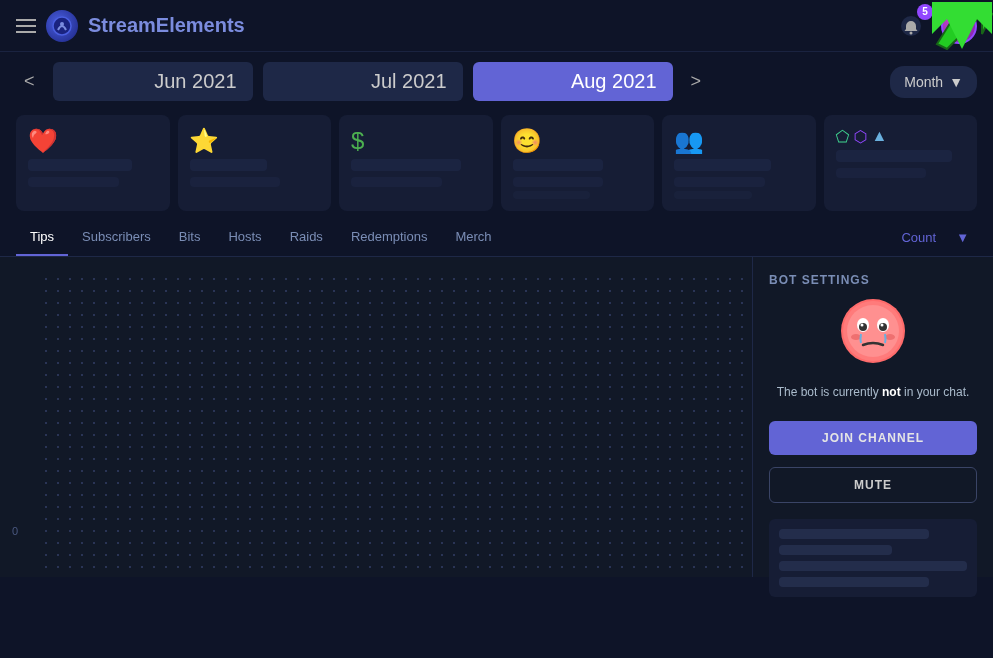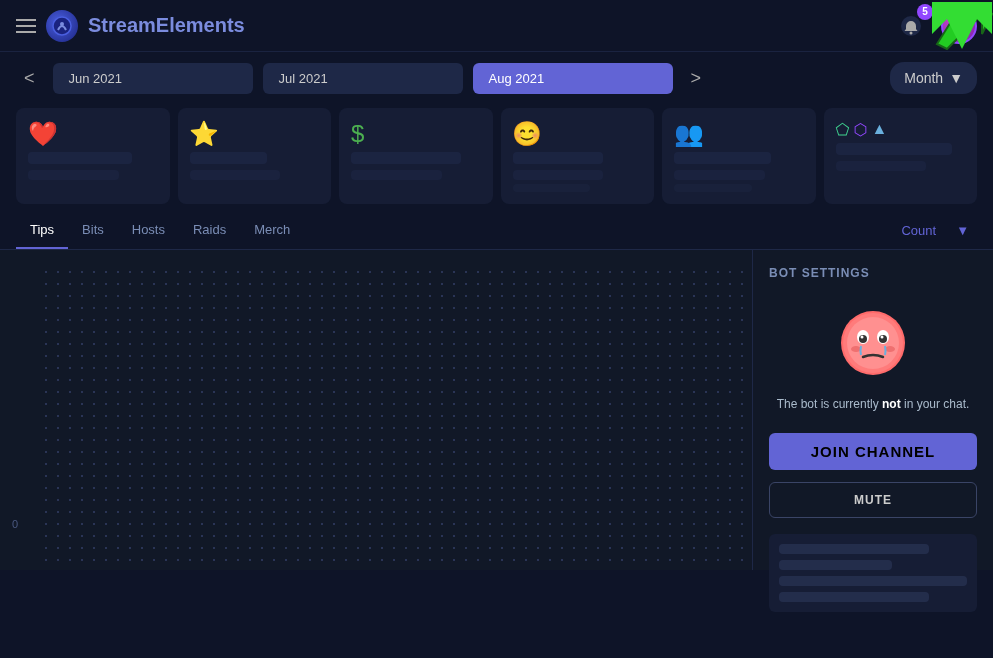--- a/index.html
+++ b/index.html
@@ -104,23 +104,23 @@
       padding: 4px 8px;
     }
     .date-btn {
       flex: 1;
       max-width: 200px;
       padding: 8px 16px;
       background: #1e2847;
       border: none;
       border-radius: 6px;
       color: #ccc;
-      font-size: 13px;
-      cursor: pointer;
-      text-align: left;
+      font-size: 20px;
+      cursor: pointer;
+      text-align: right;
     }
     .date-btn.active {
       background: #6264d5;
       color: #fff;
     }
     .month-selector {
       display: flex;
       align-items: center;
       gap: 6px;
       background: #1e2847;
@@ -248,21 +248,21 @@
       padding: 16px;
       display: flex;
       flex-direction: column;
       gap: 12px;
     }
     .bot-settings-title {
       font-size: 12px;
       font-weight: 700;
       color: #7a8db5;
       letter-spacing: 1px;
-      margin-bottom: 19px;
+      margin-bottom: 0;
     }
     .bot-avatar {
       width: 64px;
       height: 64px;
       border-radius: 50%;
       background: #ff6b6b;
       display: flex;
       align-items: center;
       justify-content: center;
       margin: 0 auto 8px;
@@ -279,22 +279,22 @@
     .bot-status-text strong {
       font-weight: 700;
       color: #fff;
     }
     .join-channel-btn {
       width: 100%;
       padding: 10px;
       background: #6264d5;
       border: none;
       border-radius: 6px;
-      color: #000000;
-      font-size: 15px;
+      color: #e5e5e5;
+      font-size: 12px;
       font-weight: 700;
       letter-spacing: 1px;
       cursor: pointer;
       text-transform: uppercase;
     }
     .mute-btn {
       width: 100%;
       padding: 10px;
       background: transparent;
       border: 1px solid #3a4466;
@@ -411,23 +411,25 @@
       <span style="color:#9147ff;">⬡</span>
       <span style="color:#6ab0de;">▲</span>
     </div>
     <div class="stat-value" style="width:90%;"></div>
     <div class="stat-label"></div>
   </div>
 </div>
 
 <div class="tabs-area">
   <div class="tab active">Tips</div>
+  <div class="tab">Subscribers</div>
   <div class="tab">Bits</div>
   <div class="tab">Hosts</div>
   <div class="tab">Raids</div>
+  <div class="tab">Redemptions</div>
   <div class="tab">Merch</div>
   <div class="count-dropdown">
     <span>Count</span>
     <span>▼</span>
   </div>
 </div>
 
 <div class="main-layout" style="height:320px;">
 
   <div class="chart-area">

